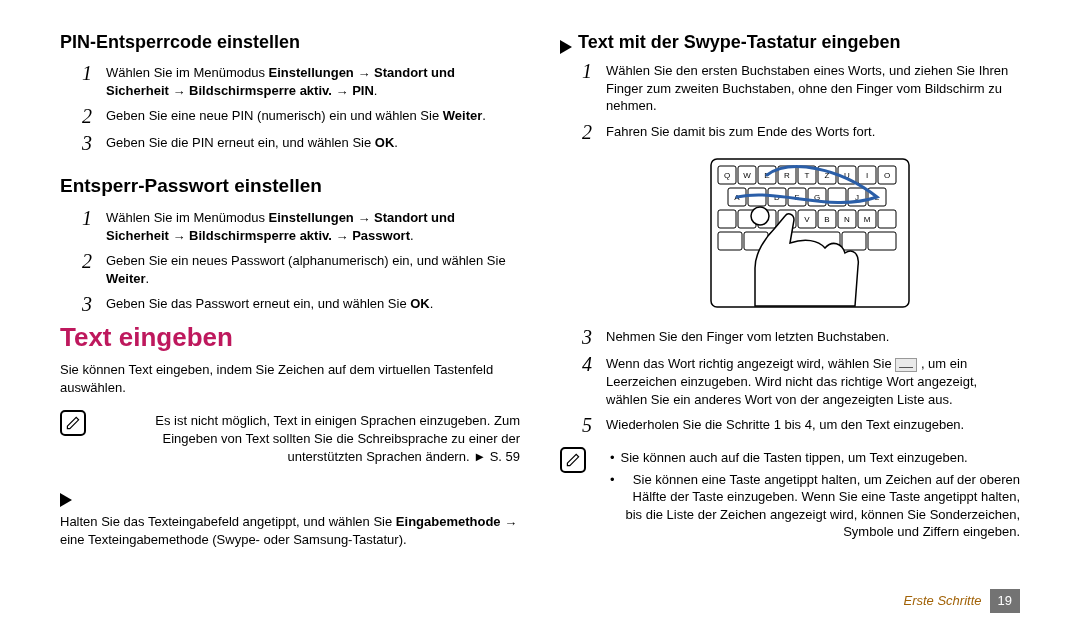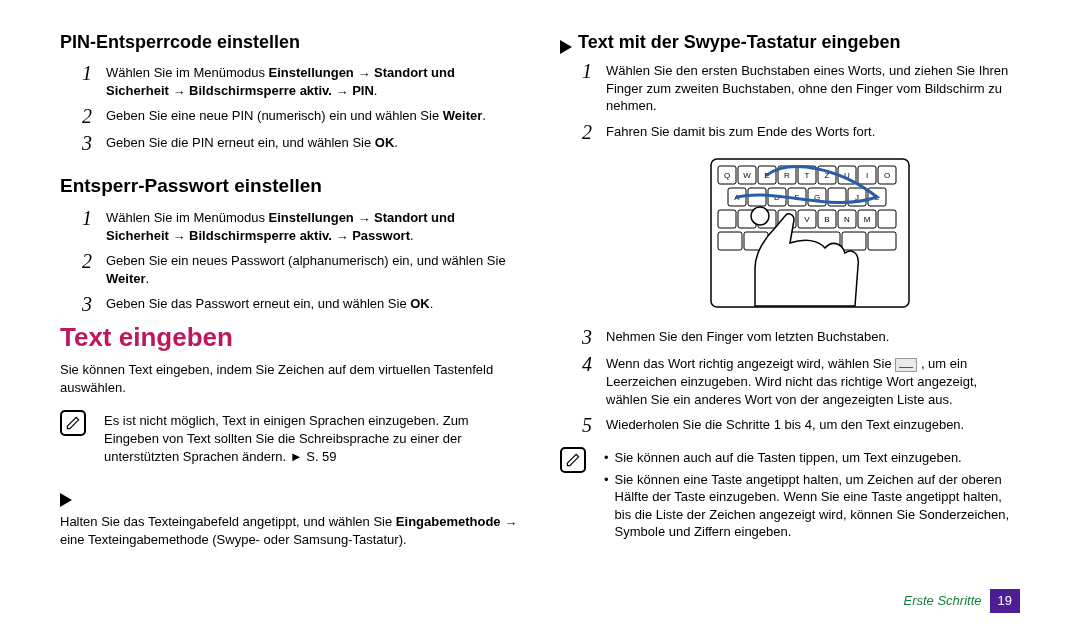--- a/index.html
+++ b/index.html
@@ -70,23 +70,24 @@
   }
   .step-body {
     flex: 1;
     padding-top: 2px;
   }
   .plain {
     margin-bottom: 8px;
   }
   .note-row {
     display: flex;
-    gap: 18px;
+    gap: 24px;
     margin-top: 6px;
     margin-bottom: 8px;
+    text-align: right;
   }
   .note-icon {
     width: 26px;
     height: 26px;
     border: 2px solid #000;
     border-radius: 5px;
     display: flex;
     align-items: center;
     justify-content: center;
     flex-shrink: 0;
@@ -109,27 +110,27 @@
   .footer {
     position: absolute;
     bottom: 16px;
     right: 60px;
     display: flex;
     align-items: center;
     gap: 8px;
     font-size: 13px;
   }
   .footer-badge {
-    background: #4c1d95;
+    background: #737373;
     color: #fff;
     padding: 3px 8px;
     font-size: 13px;
     display: inline-block;
   }
-  .footer-section { font-style: italic; color: #15803d; }
+  .footer-section { font-style: italic; color: #a16207; }
   .inline-icon {
     display: inline-block;
     width: 22px;
     height: 14px;
     background: #eaeaea;
     border: 1px solid #999;
     vertical-align: middle;
     position: relative;
   }
   .inline-icon::after {

